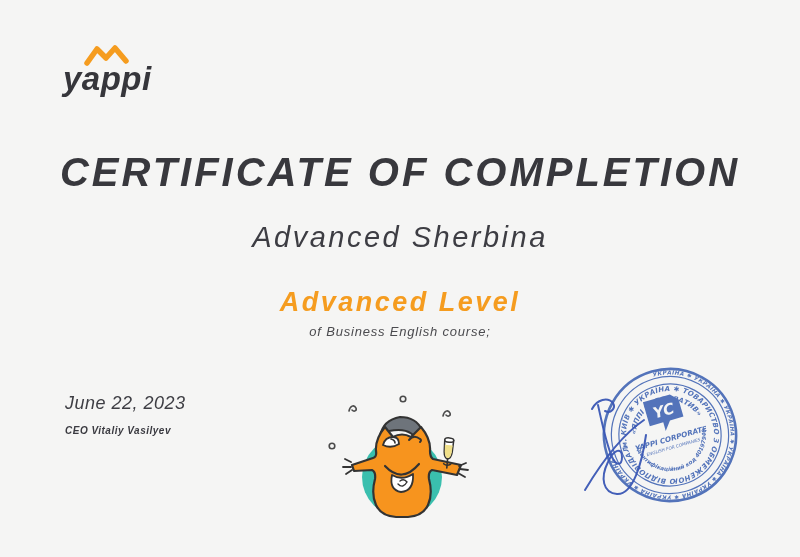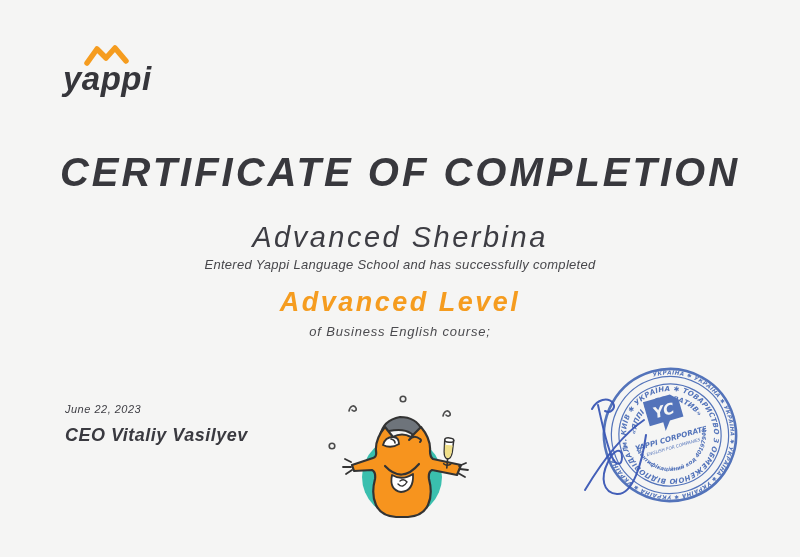--- a/index.html
+++ b/index.html
@@ -21,37 +21,36 @@
     top:221px;font-size:29px;color:#3d3d43;letter-spacing:2.5px;
   }
   .subtitle{
     top:257px;font-size:13px;color:#47474b;letter-spacing:.3px;
   }
   .level{
     top:287px;font-size:27px;font-weight:bold;color:#f59c1f;letter-spacing:2.5px;
   }
   .course-line1{ top:324px;font-size:13px;color:#4b4b4f;letter-spacing:.8px;}
   .course-line2{ top:341px;font-size:13px;color:#4b4b4f;letter-spacing:.8px;}
-  .issue-date{ left:65px;top:403px;font-size:11px;color:#3e3e44;letter-spacing:.5px;}
-  .ceo{ left:65px;top:425px;font-size:18px;font-weight:bold;color:#3a3a40;letter-spacing:.5px;}
+  .issue-date{ left:65px;top:393px;font-size:18px;color:#3e3e44;letter-spacing:.5px;}
+  .ceo{ left:65px;top:425px;font-size:10px;font-weight:bold;color:#3a3a40;letter-spacing:.5px;}
   svg text{font-family:"DejaVu Sans","Liberation Sans",sans-serif;}
 </style>
 </head>
 <body>
 
 <div class="certificate">
 
   <svg class="abs" style="left:62px;top:44px;" width="110" height="22" viewBox="0 0 110 22">
     <path d="M 25,19 L 35,5 L 44,14 L 53,4 L 64,17" fill="none" stroke="#f59c1f" stroke-width="5.5" stroke-linecap="round" stroke-linejoin="round"></path>
   </svg>
   <div class="abs logo-word">yappi</div>
 
   <div class="abs center title">CERTIFICATE OF COMPLETION</div>
   <div class="abs center name">Advanced Sherbina</div>
-  <div class="abs center subtitle">Entered Yappi Language School and has successfully completed</div>
   <div class="abs center level">Advanced Level</div>
   <div class="abs center course-line1">of Business English course;</div>
 
   <div class="abs issue-date">June 22, 2023</div>
   <div class="abs ceo">CEO Vitaliy Vasilyev</div>
 
   <svg class="abs" style="left:325px;top:380px;" width="150" height="140" viewBox="0 0 150 140">
 
     <g stroke="#4a4a4a" stroke-width="1.6" fill="none" stroke-linecap="round">
       <circle cx="7" cy="66" r="2.8"></circle>

